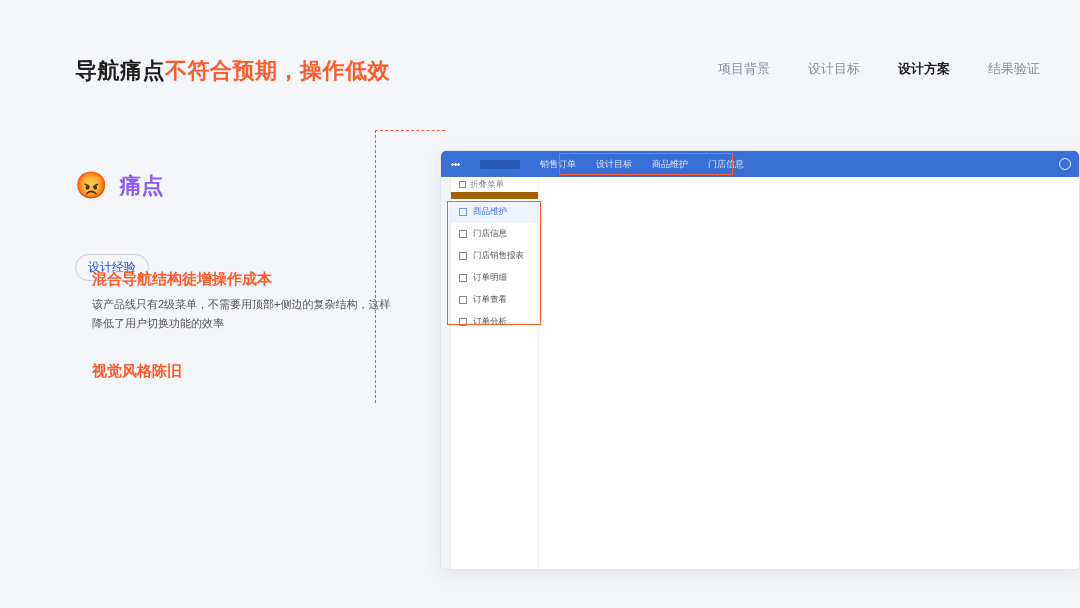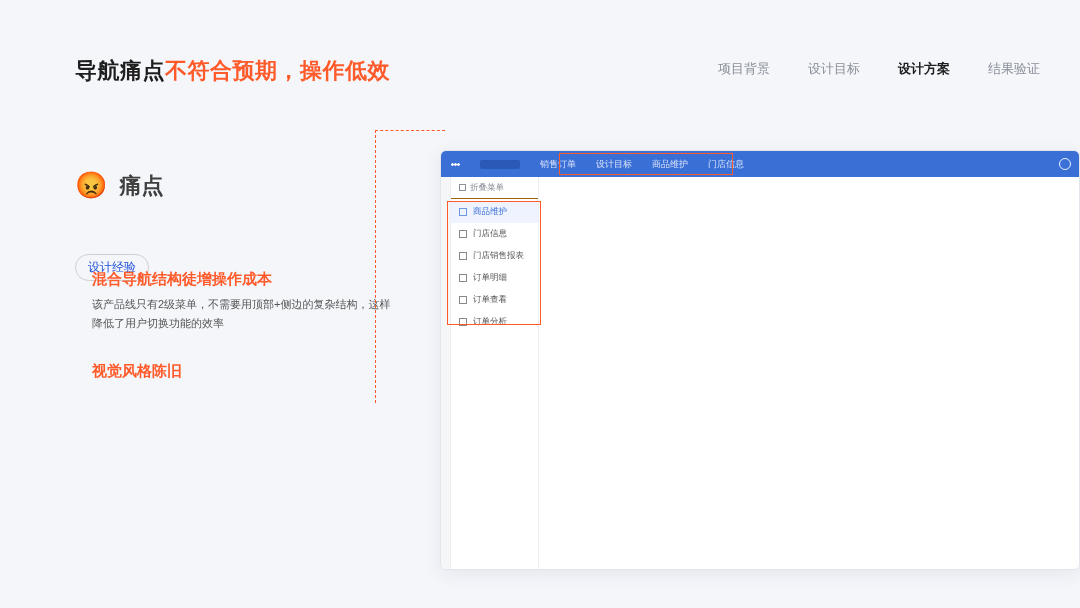--- a/index.html
+++ b/index.html
@@ -27,21 +27,21 @@
   .top-nav span { cursor: pointer; }
   .top-nav .active { color: #1e1e1e; font-weight: 600; }
 
   
   .section-head {
     position: absolute; left: 75px; top: 170px;
     display: flex; align-items: center; gap: 12px;
   }
   .section-head .emoji { font-size: 26px; }
   .section-head .hl {
-    font-size: 22px; font-weight: 700; color: #404040;
+    font-size: 22px; font-weight: 700; color: #8b5cf6;
   }
 
   .pill {
     position: absolute; left: 75px; top: 218px;
     border: 1px solid #cfcfcf; border-radius: 999px;
     padding: 4px 12px; font-size: 12px; color: #1d4ed8;
     background: transparent;
     margin-top: 36px;
   }
 
@@ -95,21 +95,21 @@
   }
 
   .mock .body { display: flex; height: calc(100% - 26px); }
   .rail { width: 10px; background: #f5f6f8; border-right: 1px solid #eceef2; }
   .side {
     width: 88px; border-right: 1px solid #eceef2;
     font-size: 8.5px; color: #555; position: relative;
   }
   .side .header {
     height: 22px; display:flex; align-items:center; gap:4px;
-    padding: 0 8px; border-bottom: 1px solid #a16207; color:#8a8f99;
+    padding: 0 8px; border-bottom: 7px solid #a16207; color:#8a8f99;
   }
   .side ul { list-style: none; padding: 2px 0; }
   .side li {
     display: flex; align-items: center; gap: 6px;
     padding: 5px 8px; cursor: pointer;
   }
   .side li.active { background: #eef3ff; color: #3a6fd6; }
   .side .ic {
     width: 8px; height: 8px; border: 1px solid currentColor; opacity: .7;
   }

